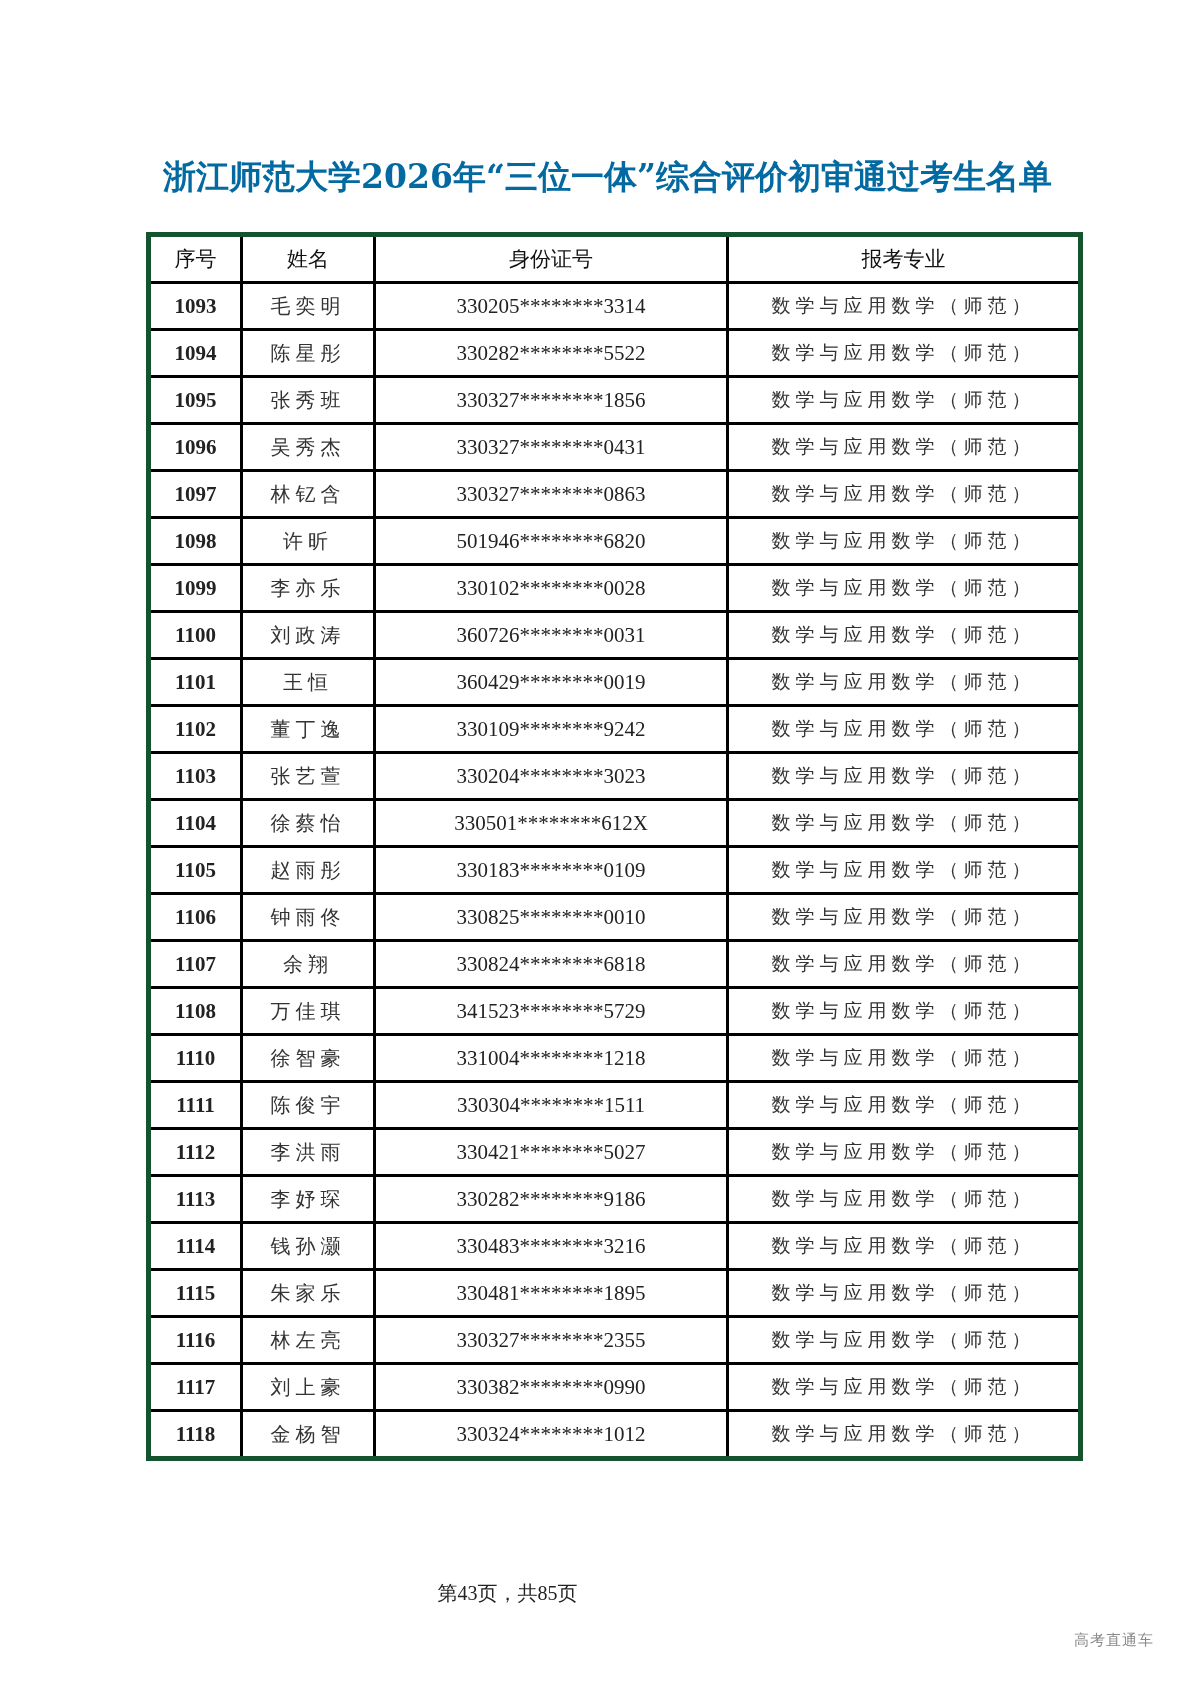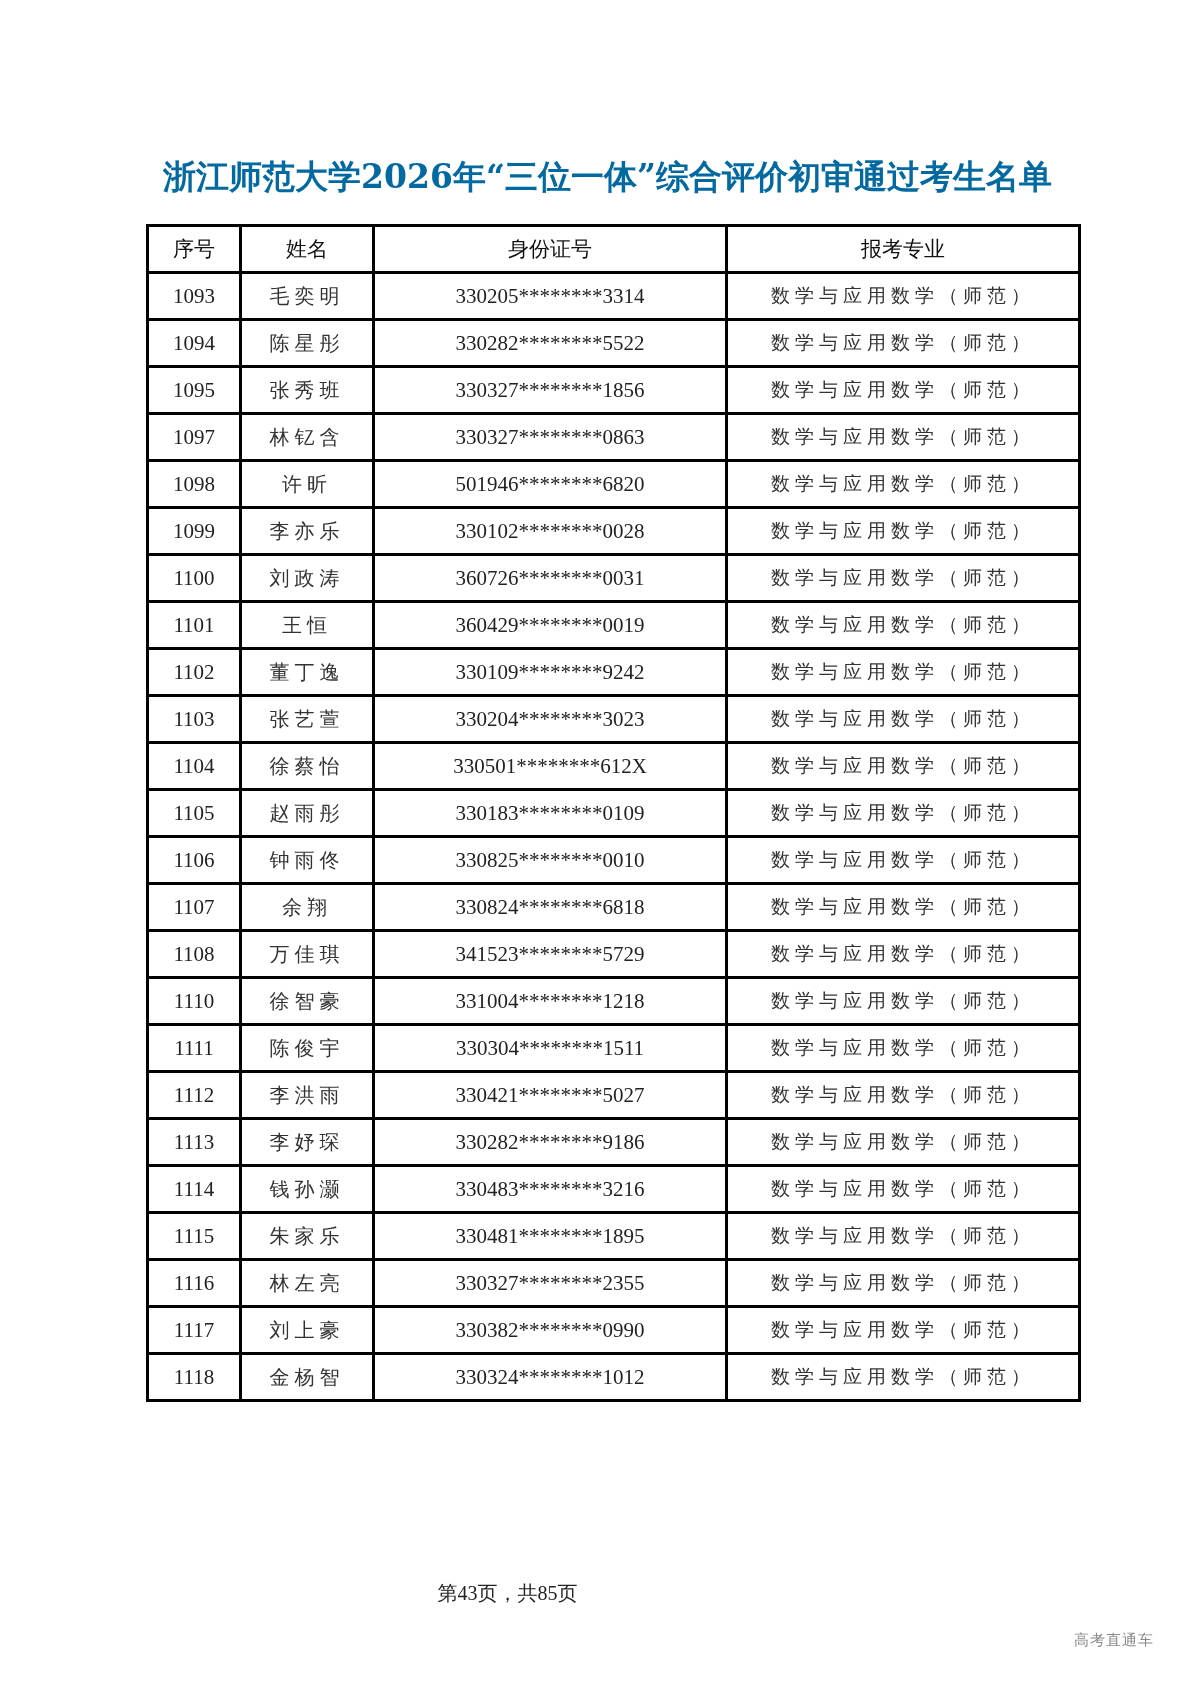--- a/index.html
+++ b/index.html
@@ -26,45 +26,46 @@
       font-size: 33px;
       line-height: 48px;
       letter-spacing: 0px;
       color: #0369a1;
       margin: 0;
       padding-left: 12px;
     }
     table.roster {
       position: absolute;
       left: 146px;
-      top: 224px;
+      top: 232px;
       width: 932px;
       border-collapse: collapse;
       table-layout: fixed;
-      border: 1px solid #14532d;
+      border: 5px solid #14532d;
     }
     table.roster th, table.roster td {
       border: 3px solid #000;
       height: 44px;
       padding: 0;
       text-align: center;
       vertical-align: middle;
       overflow: hidden;
       white-space: nowrap;
     }
     table.roster th {
       font-family: "DejaVu Sans", "Liberation Sans", sans-serif;
       font-weight: normal;
       font-size: 21px;
       color: #111;
     }
     td.col-seq {
       font-family: "Liberation Serif", "DejaVu Serif", serif;
       font-size: 21px;
       color: #222;
+      font-weight: bold;
     }
     td.col-name {
       font-family: Liberation Sans, sans-serif;
       font-size: 20px;
       letter-spacing: 5px;
       color: #333;
       margin-left: 26px;
     }
     td.col-id {
       font-family: "Liberation Serif", "DejaVu Serif", serif;
@@ -130,20 +131,26 @@
         <td class="col-id">330282********5522</td>
         <td class="col-major">数学与应用数学（师范）</td>
       </tr>
       <tr>
         <td class="col-seq">1095</td>
         <td class="col-name">张秀班</td>
         <td class="col-id">330327********1856</td>
         <td class="col-major">数学与应用数学（师范）</td>
       </tr>
       <tr>
+        <td class="col-seq">1096</td>
+        <td class="col-name">吴秀杰</td>
+        <td class="col-id">330327********0431</td>
+        <td class="col-major">数学与应用数学（师范）</td>
+      </tr>
+      <tr>
         <td class="col-seq">1097</td>
         <td class="col-name">林钇含</td>
         <td class="col-id">330327********0863</td>
         <td class="col-major">数学与应用数学（师范）</td>
       </tr>
       <tr>
         <td class="col-seq">1098</td>
         <td class="col-name">许昕</td>
         <td class="col-id">501946********6820</td>
         <td class="col-major">数学与应用数学（师范）</td>

